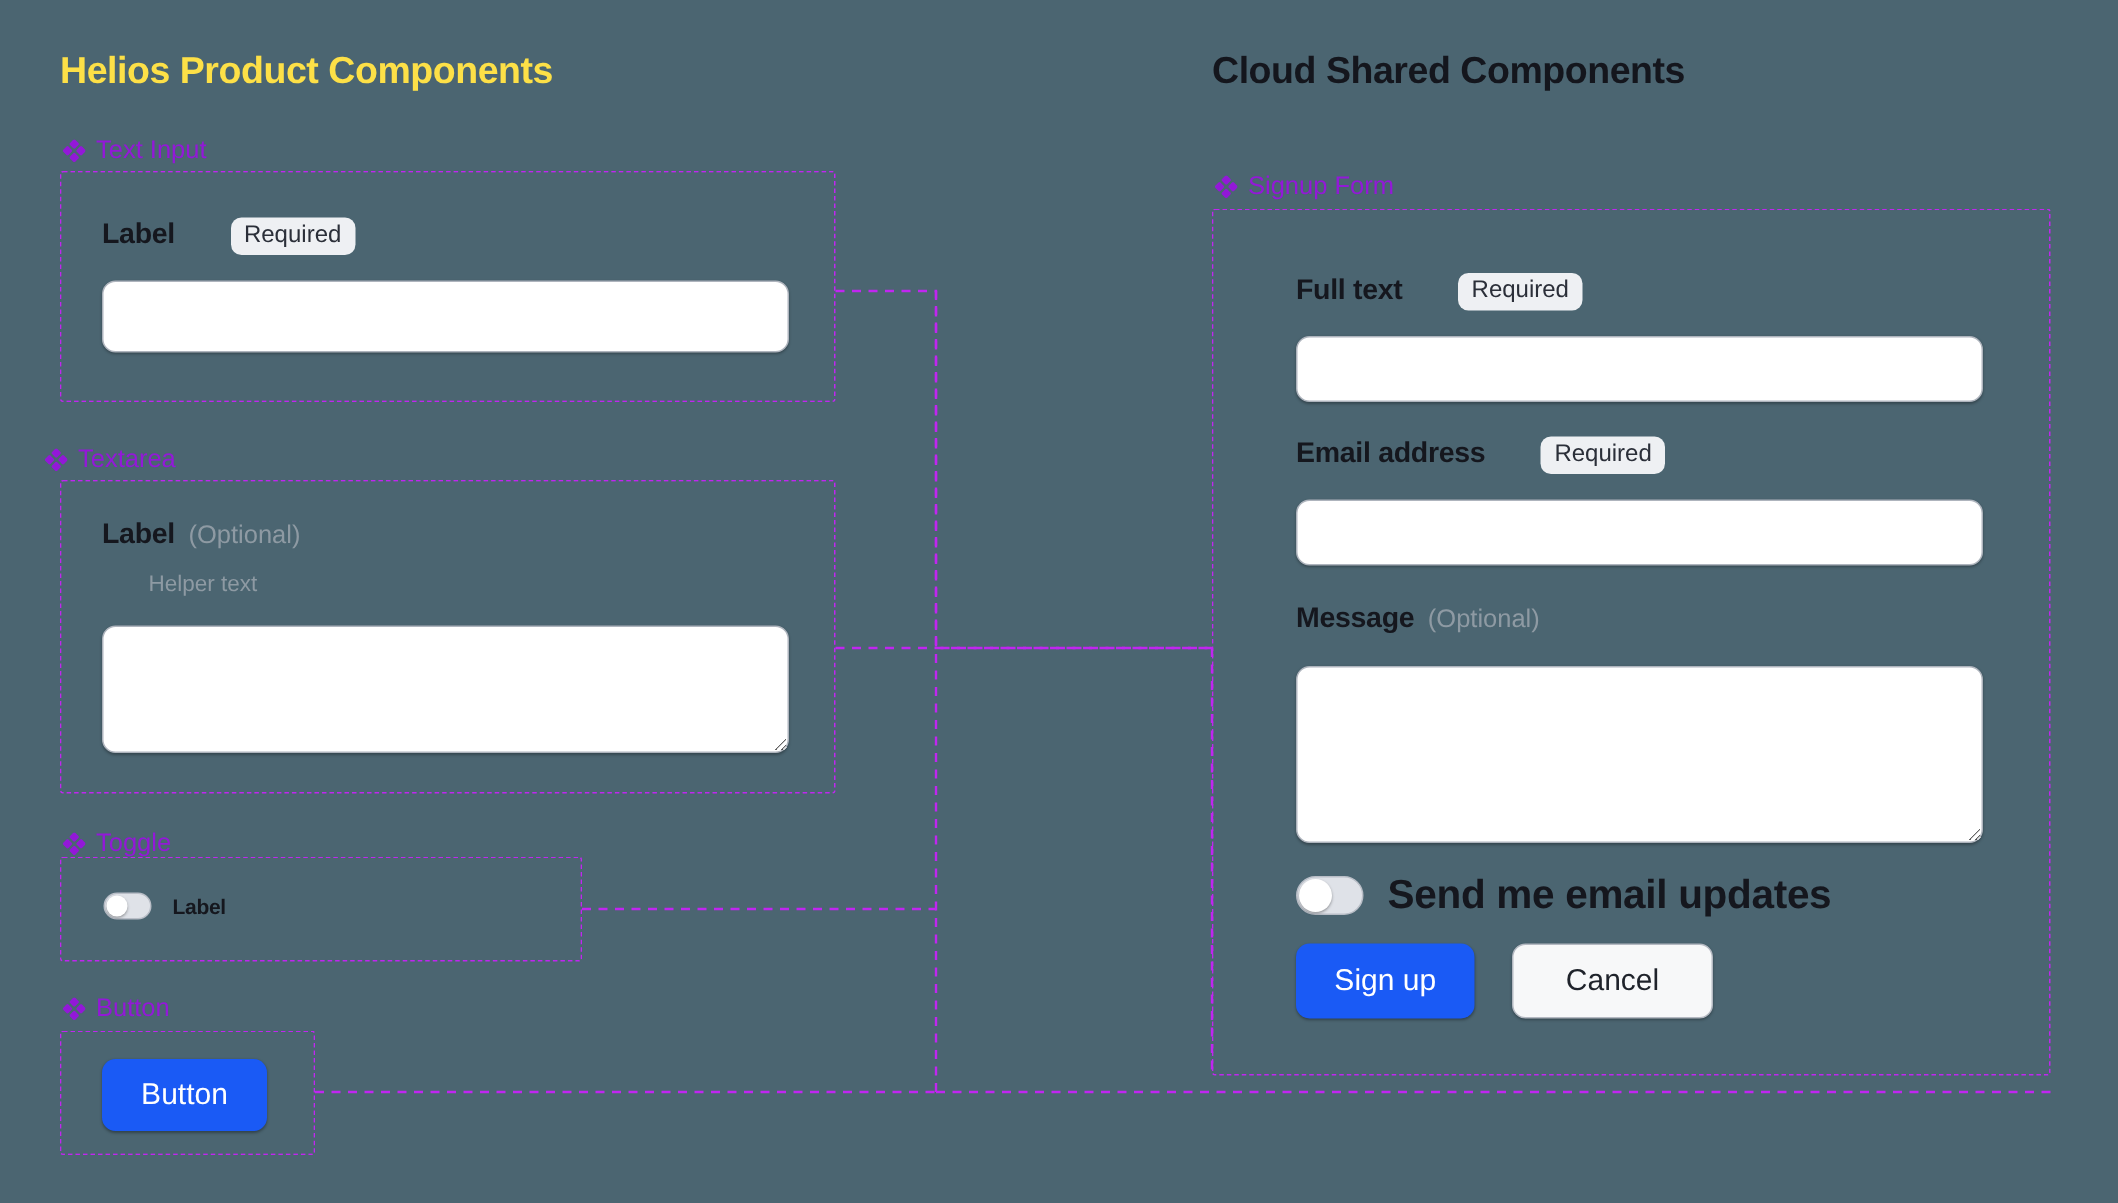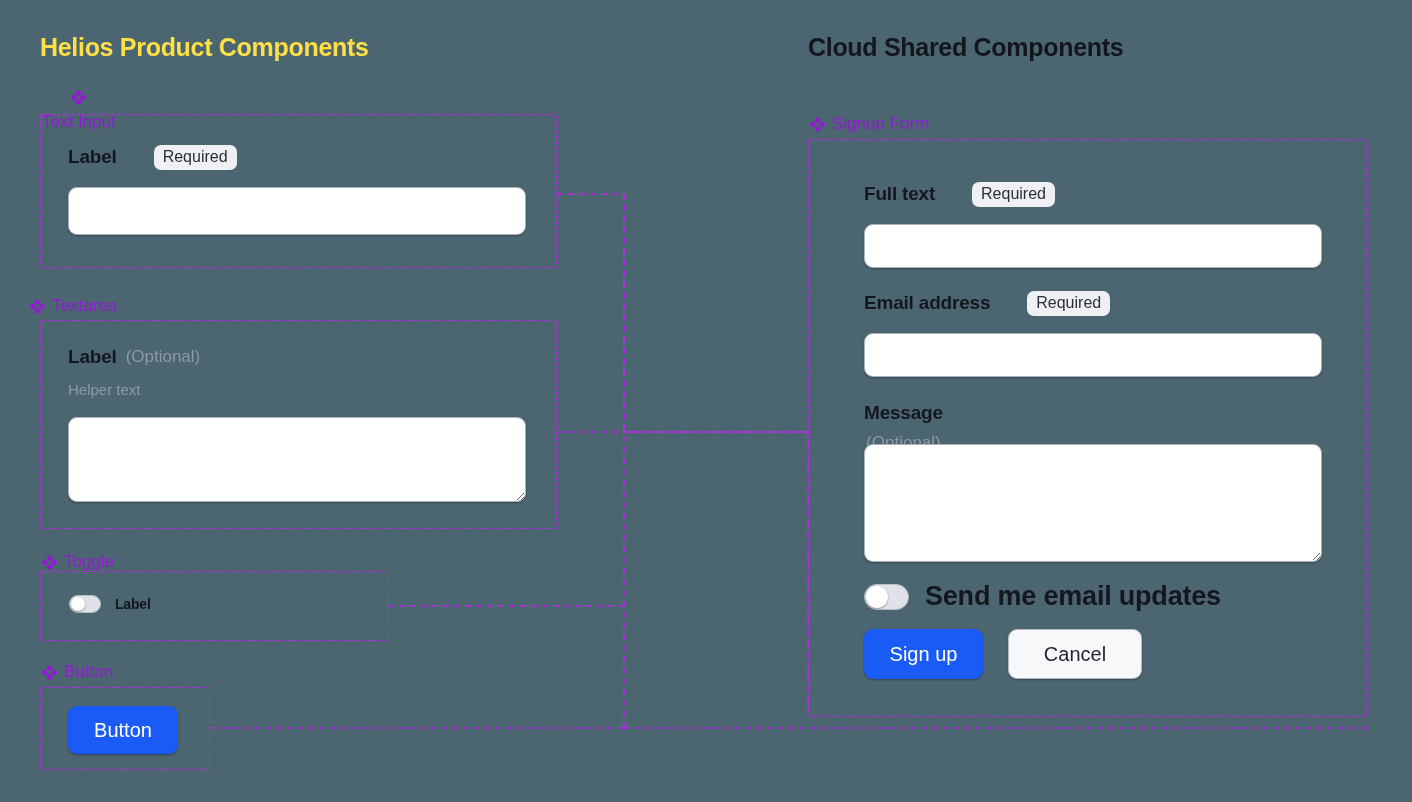--- a/index.html
+++ b/index.html
@@ -89,20 +89,21 @@
     margin-left: 28px;
   }
   .optional {
     font-size: 17px;
     color: #8e9aa3;
     font-weight: 400;
   }
   .helper {
     font-size: 15px;
     color: #8e9aa3;
+    margin-left: 31px;
   }
 
   .text-input {
     background: #ffffff;
     border: 1px solid #aeb4bd;
     border-radius: 9px;
     box-shadow: 0 1px 2px rgba(0,0,0,.30);
     width: 100%;
     height: 100%;
     font-family: "Liberation Sans", sans-serif;
@@ -197,21 +198,21 @@
       <path d="M624,194 L624,728"></path>
 
       <path d="M808,432 L808,716"></path>
 
       <path d="M624,728 L1367,728"></path>
     </g>
   </svg>
 
   <div class="panel-title left">Helios Product Components</div>
 
-  <div class="section-label" style="left:42px; top:90px;flex-direction:column;">
+  <div class="section-label" style="left:42px; top:90px;">
     <svg class="diamond-icon" viewBox="0 0 16 16">
       <g fill="#9318d8" transform="rotate(45 8 8)">
         <rect x="2" y="2" width="5.2" height="5.2" rx="1"></rect>
         <rect x="8.8" y="2" width="5.2" height="5.2" rx="1"></rect>
         <rect x="2" y="8.8" width="5.2" height="5.2" rx="1"></rect>
         <rect x="8.8" y="8.8" width="5.2" height="5.2" rx="1"></rect>
       </g>
     </svg>
     <span>Text Input</span>
   </div>
@@ -311,21 +312,21 @@
     </div>
 
     <div class="field-label abs" style="left:55px; top:151px;">
       <span class="lbl">Email address</span>
       <span class="badge">Required</span>
     </div>
     <div class="abs" style="left:55px; top:193px; width:458px; height:44px;">
       <input class="text-input" type="text" placeholder="" style="">
     </div>
 
-    <div class="field-label abs" style="left:55px; top:262px;flex-direction:column;">
+    <div class="field-label abs" style="left:55px; top:262px;">
       <span class="lbl">Message</span>
       <span class="optional">(Optional)</span>
     </div>
     <div class="abs" style="left:55px; top:304px; width:458px; height:118px;">
       <textarea class="text-area" placeholder="" style=""></textarea>
     </div>
 
     <div class="toggle-row abs" style="left:55px; top:441px; gap:16px;">
       <span class="toggle" style="width:45px; height:26px;">
         <span class="knob" style="width:22px; height:22px;"></span>

